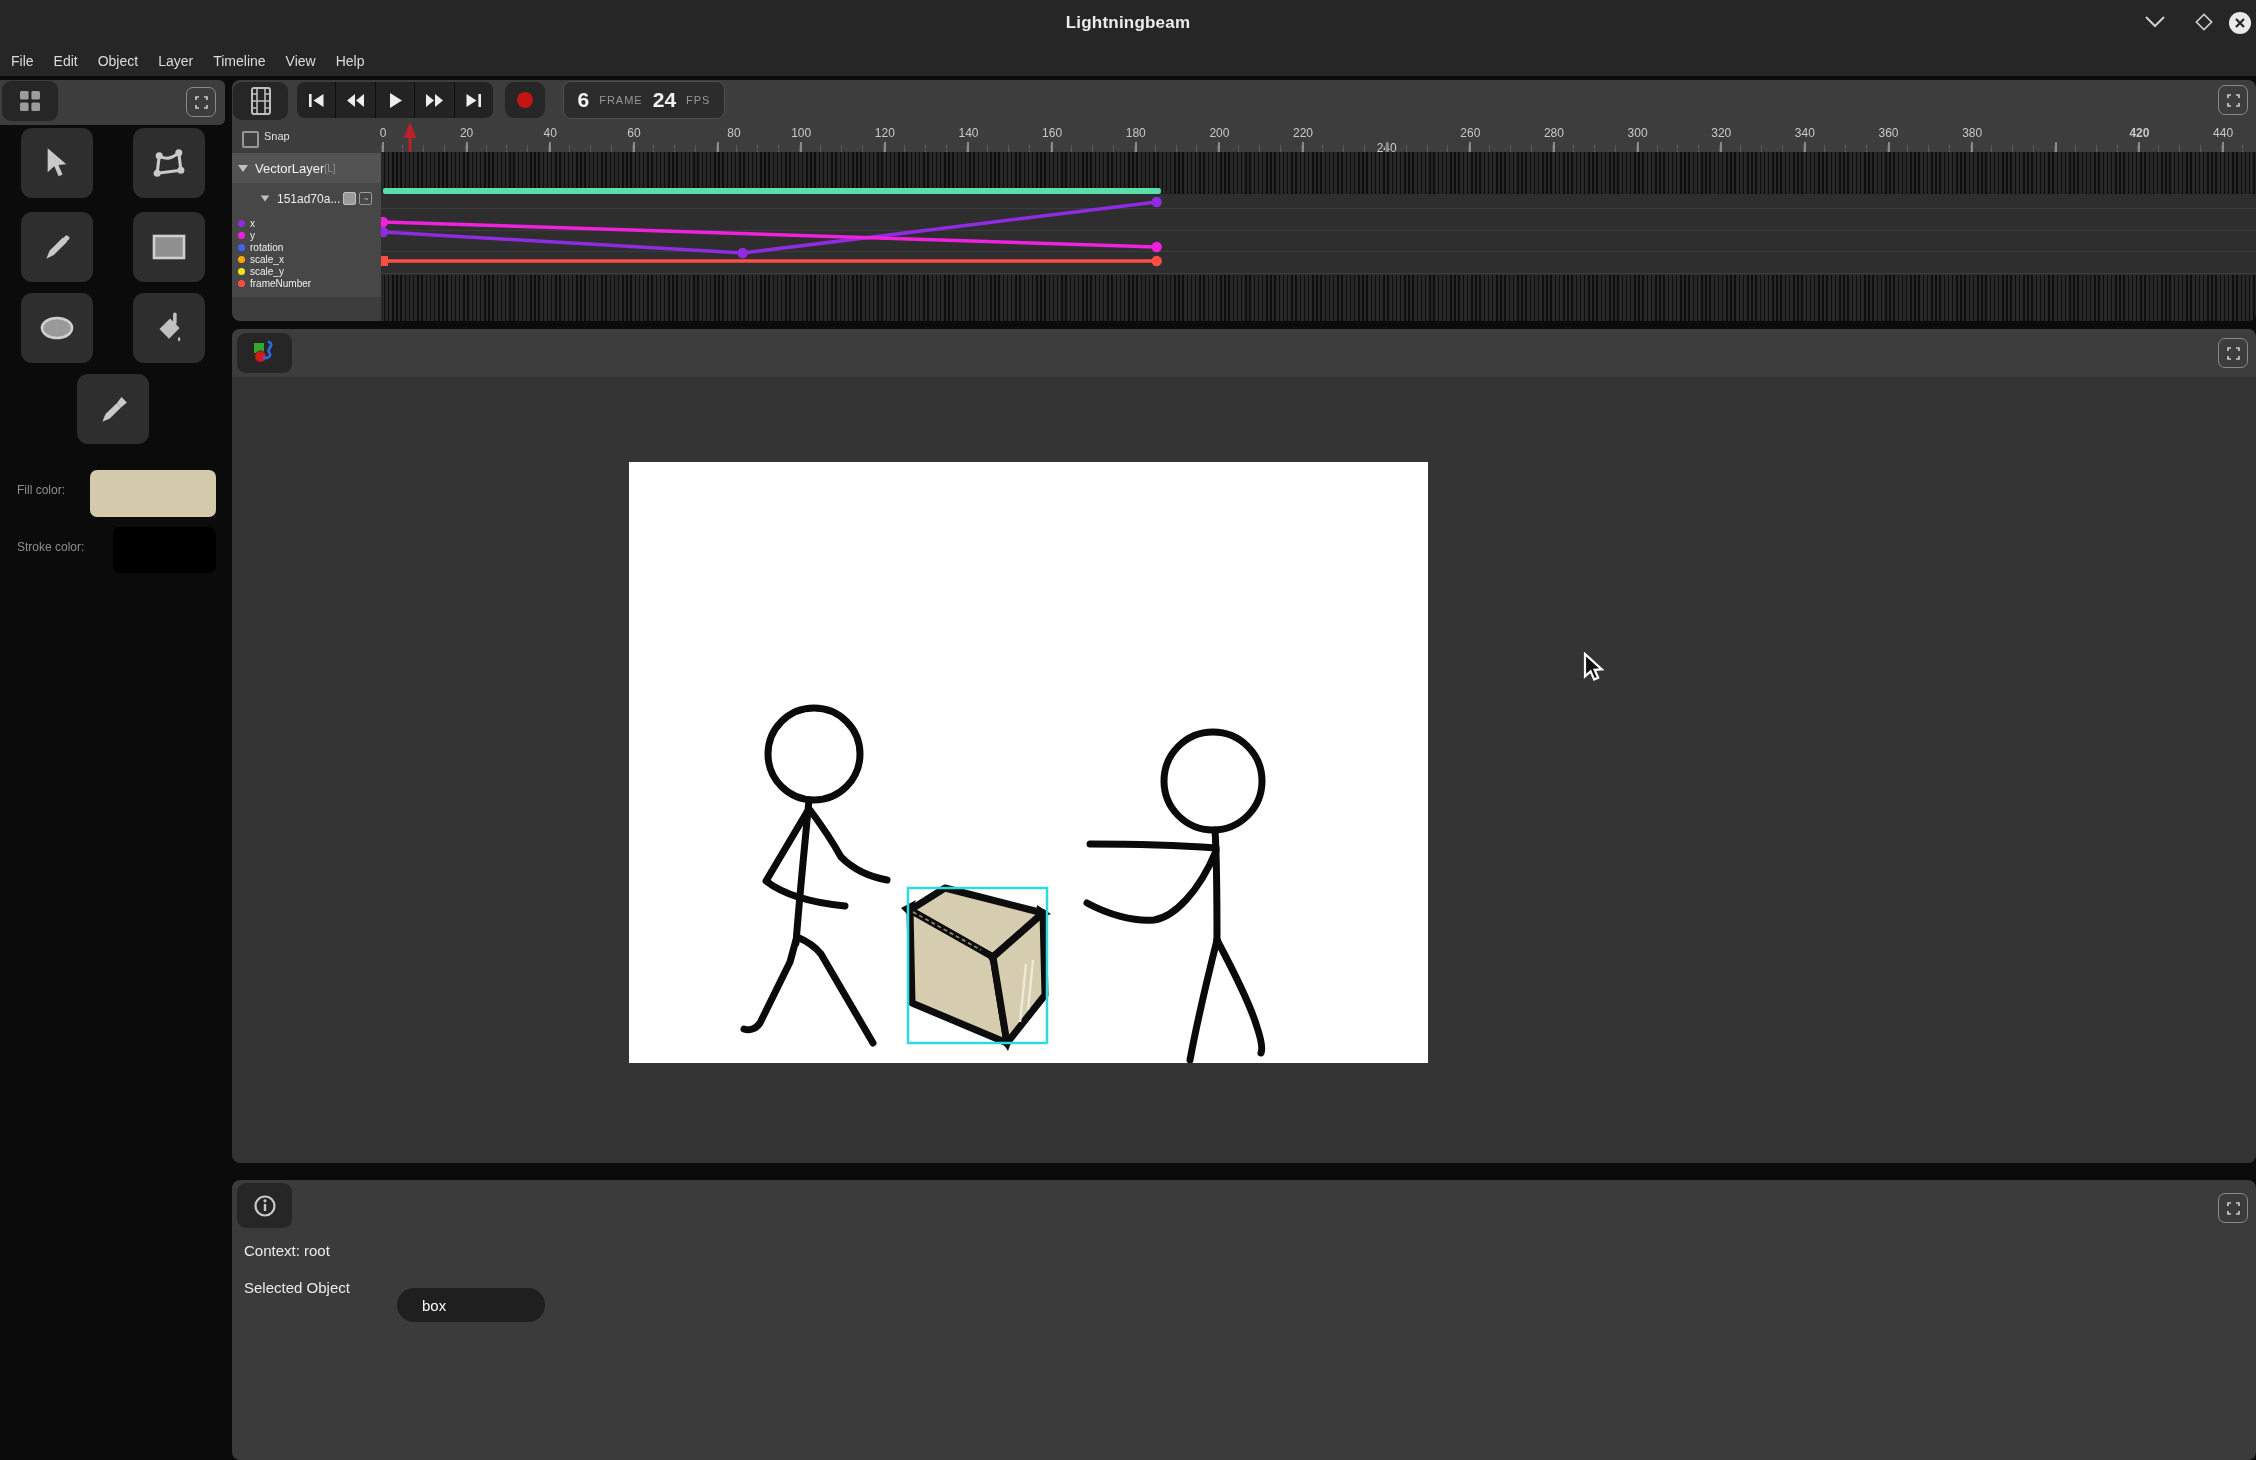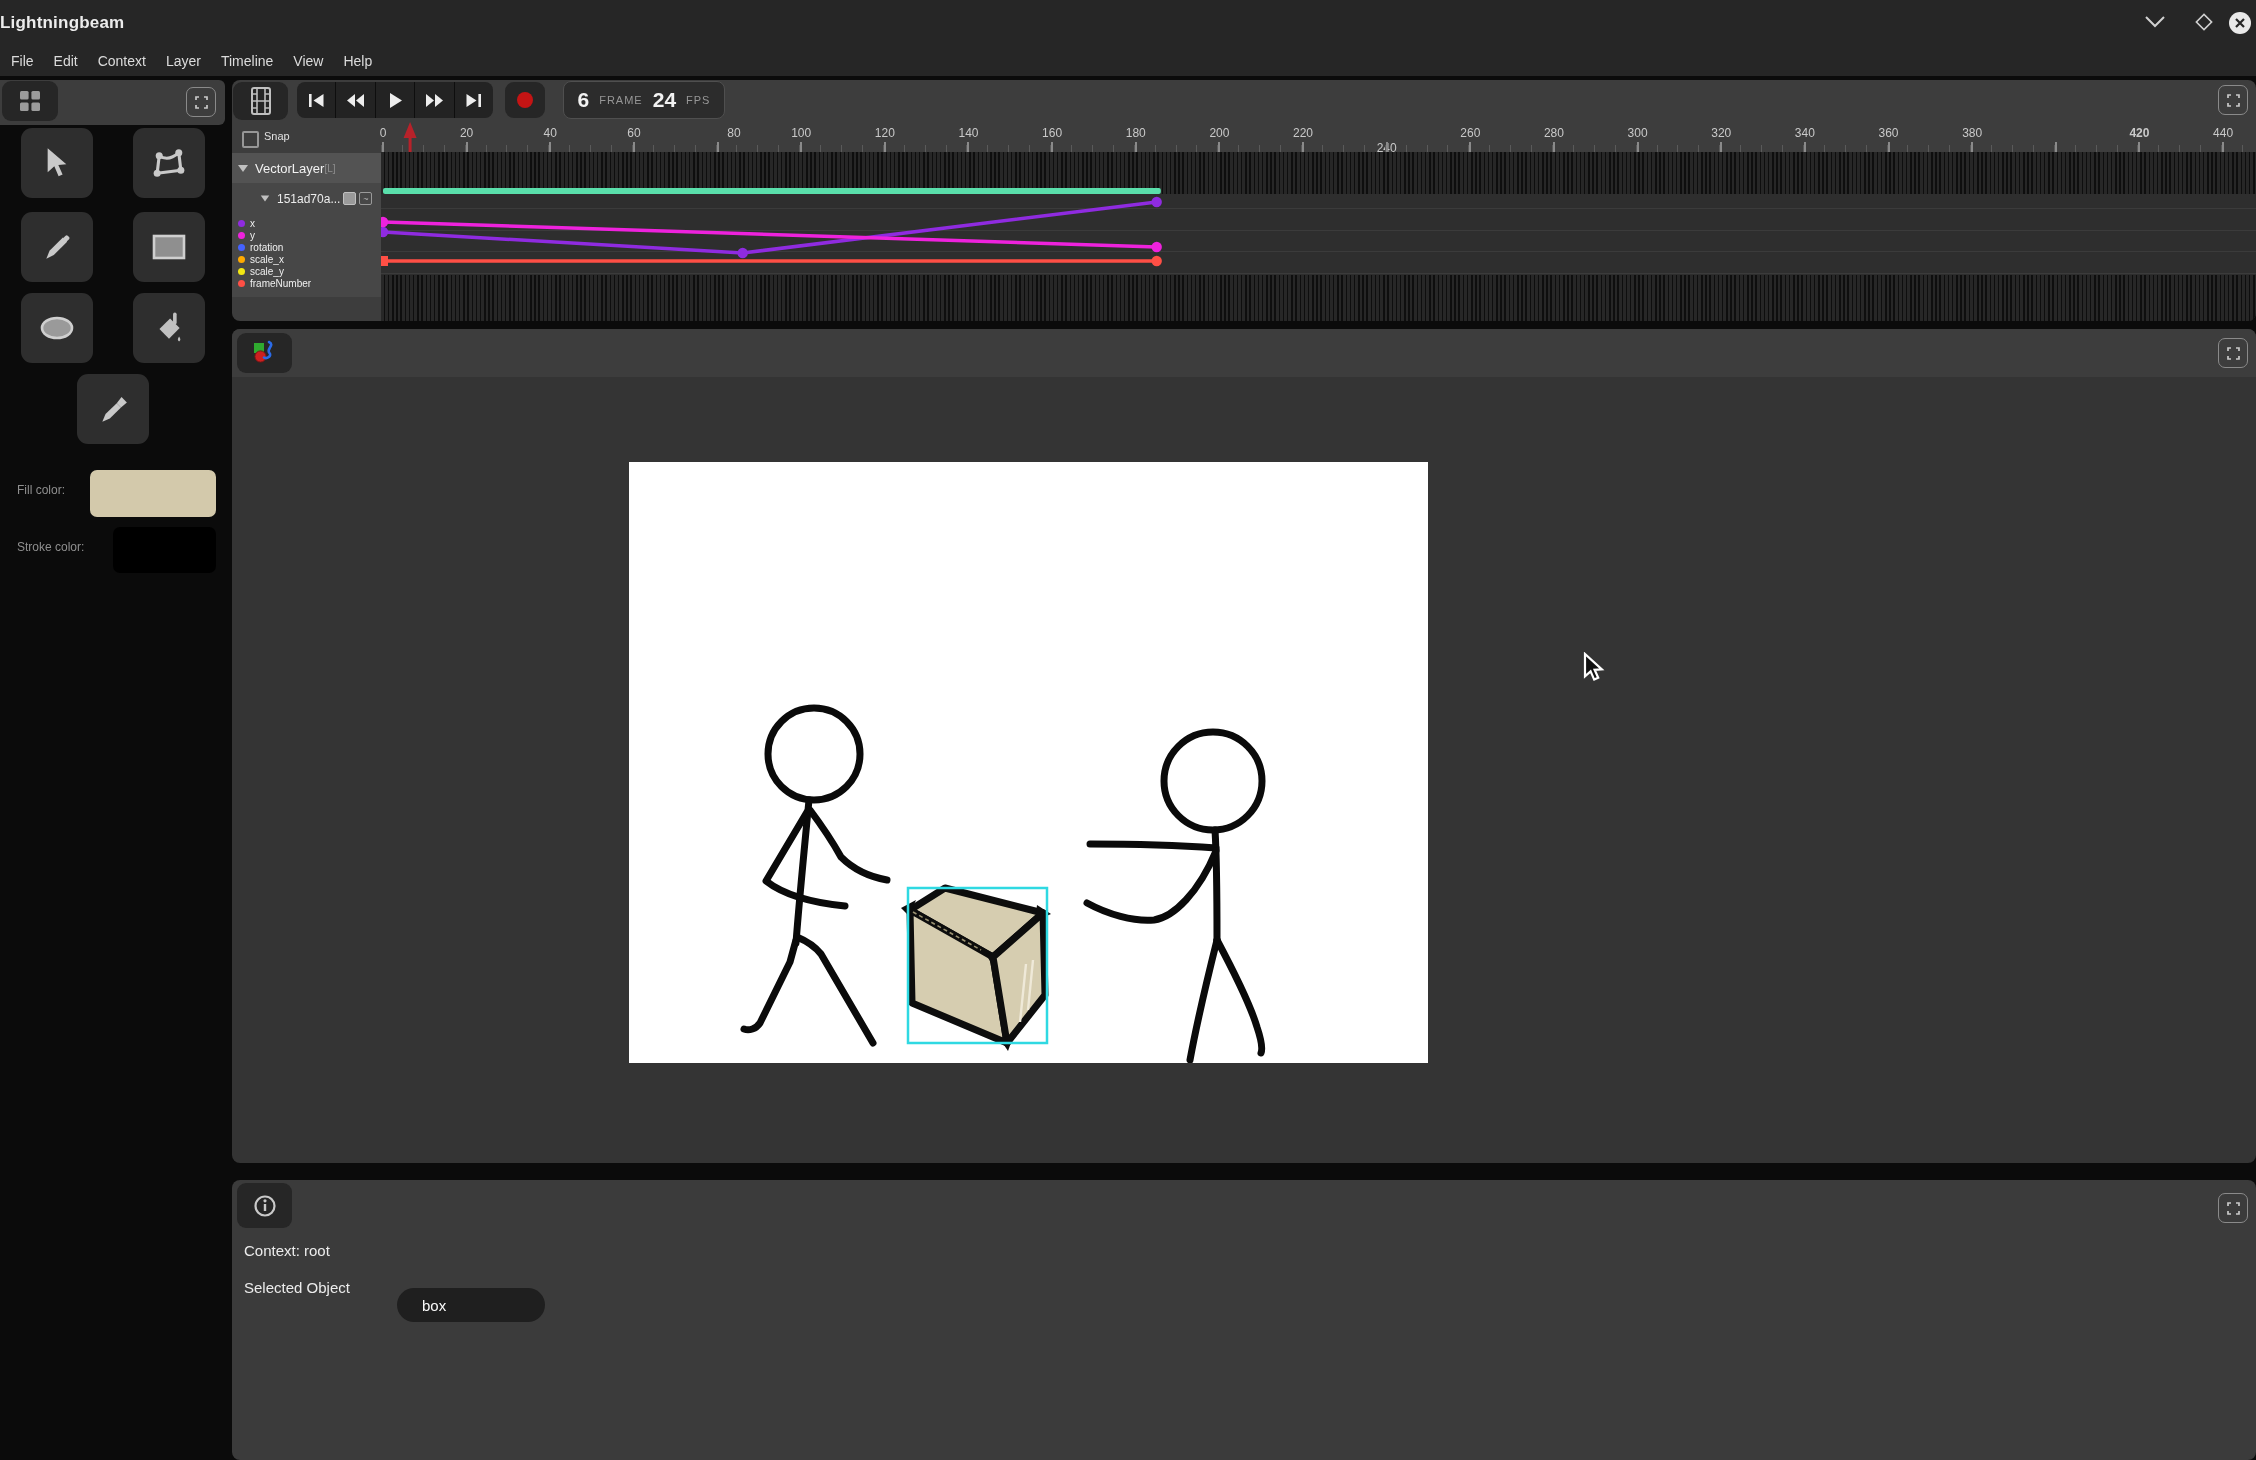--- a/index.html
+++ b/index.html
@@ -1,21 +1,21 @@
 <!DOCTYPE html>
 <html><head>
 <meta charset="utf-8">
 <style>
   html,body{margin:0;padding:0;width:2256px;height:1460px;background:#0b0b0b;
     font-family:"Liberation Sans",sans-serif;overflow:hidden;position:relative;color:#ddd;}
   .abs{position:absolute;}
   svg{display:block;}
 
   
-  #titlebar{left:0;top:0;width:2256px;height:45px;background:#262626;display:flex;align-items:center;justify-content:flex-start;}
+  #titlebar{left:0;top:0;width:2256px;height:45px;background:#262626;display:flex;align-items:center;justify-content:center;}
   #window-title{font-size:17px;font-weight:bold;color:#ececec;letter-spacing:.2px;}
   .wctl{position:absolute;top:11px;display:flex;align-items:center;justify-content:center;cursor:default;}
   #menubar{left:0;top:45px;width:2256px;height:33px;background:#262626;display:flex;align-items:center;
     padding-left:11px;gap:20px;box-sizing:border-box;border-bottom:2px solid #0b0b0b;}
   .menu-item{font-size:14px;color:#dcdcdc;}
 
   
   #side-header{left:0;top:80px;width:225px;height:45px;background:#3d3d3d;border-radius:0 6px 6px 0;}
   .sq-btn{background:#262626;border-radius:9px;display:flex;align-items:center;justify-content:center;}
   .expand-btn{width:30px;height:30px;border:1px solid #8a8a8a;border-radius:7px;background:transparent;
@@ -94,21 +94,21 @@
 </div>
 <div class="wctl" style="left:2228px;width:24px;height:24px;">
   <svg width="24" height="24" viewBox="0 0 24 24">
       <circle cx="12" cy="12" r="11" fill="#e9e9e9"></circle>
       <path d="M8 8 L16 16 M16 8 L8 16" stroke="#262626" stroke-width="2.2"></path>
     </svg>
 </div>
 <div class="abs" id="menubar">
     <span class="menu-item">File</span>
     <span class="menu-item">Edit</span>
-    <span class="menu-item">Context</span>
+    <span class="menu-item">Object</span>
     <span class="menu-item">Layer</span>
     <span class="menu-item">Timeline</span>
     <span class="menu-item">View</span>
     <span class="menu-item">Help</span>
   </div>
 
 <div class="abs" id="side-header"></div>
 <div class="abs sq-btn" style="left:2px;top:81px;width:56px;height:40px;">
   <svg width="22" height="22" viewBox="0 0 22 22">
     <rect x="1" y="1" width="8.6" height="8.6" rx="1.5" fill="#9c9c9c"></rect>

